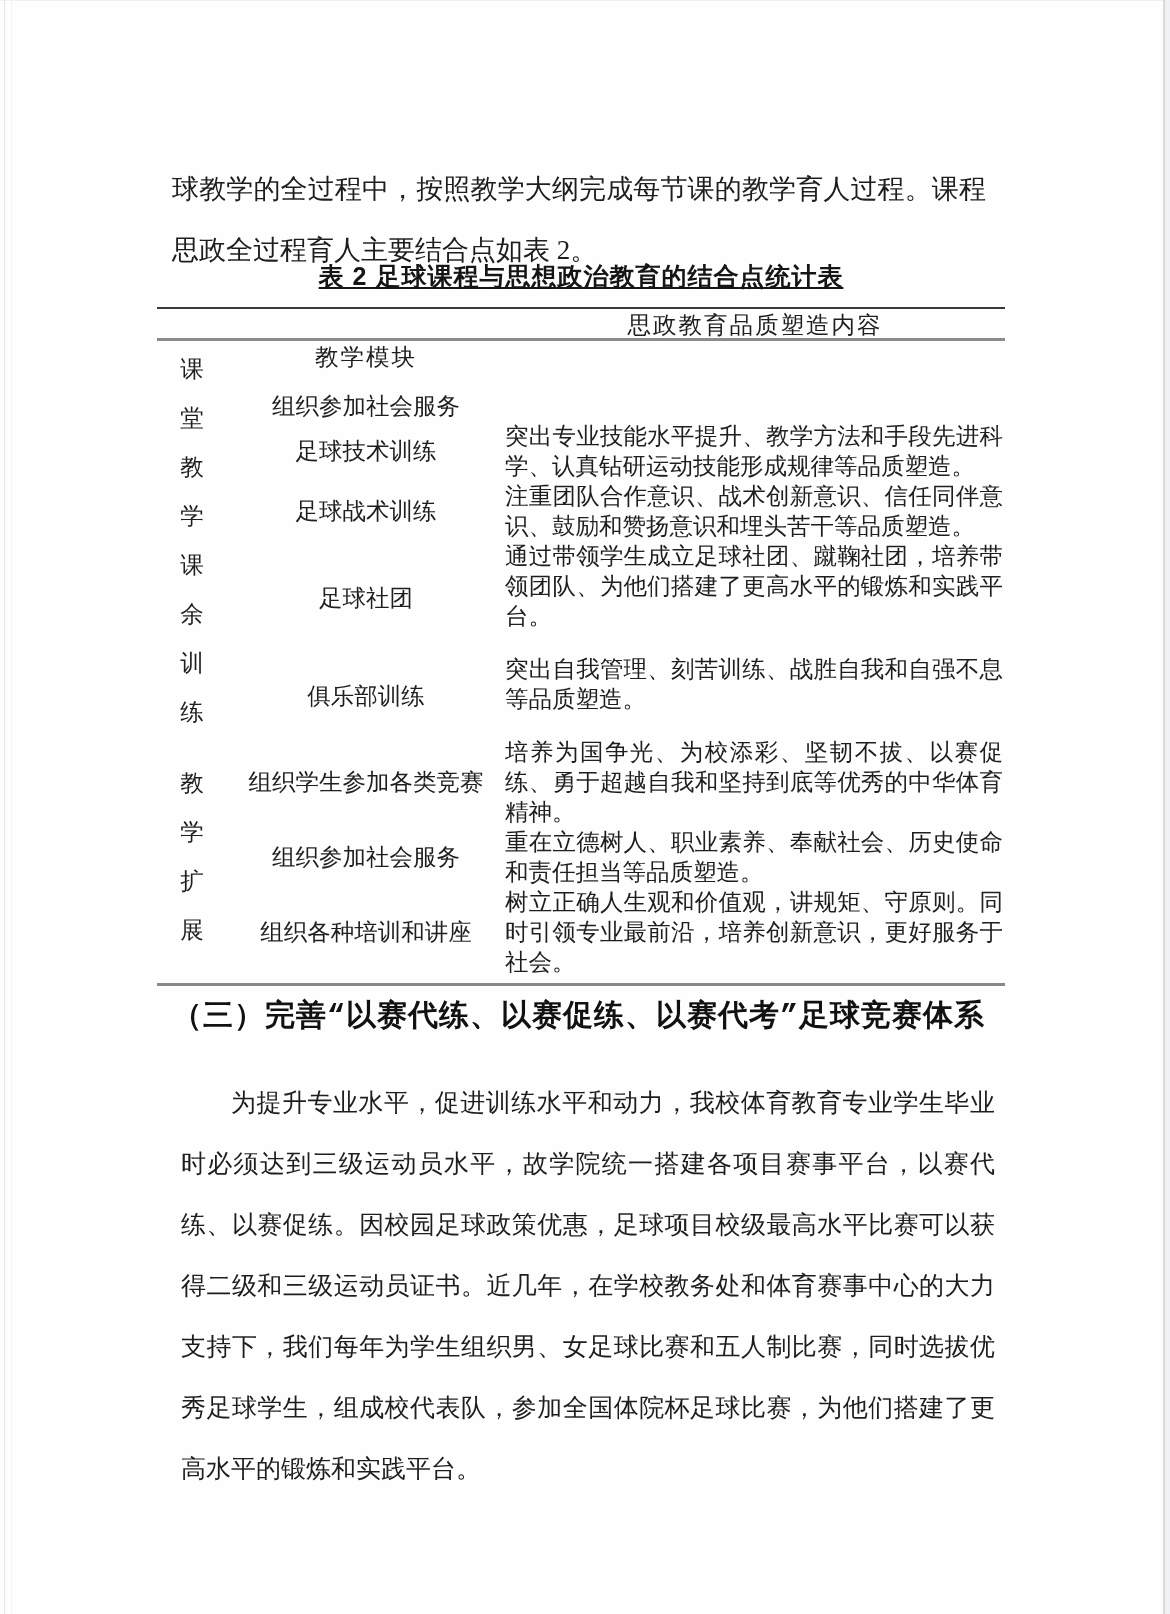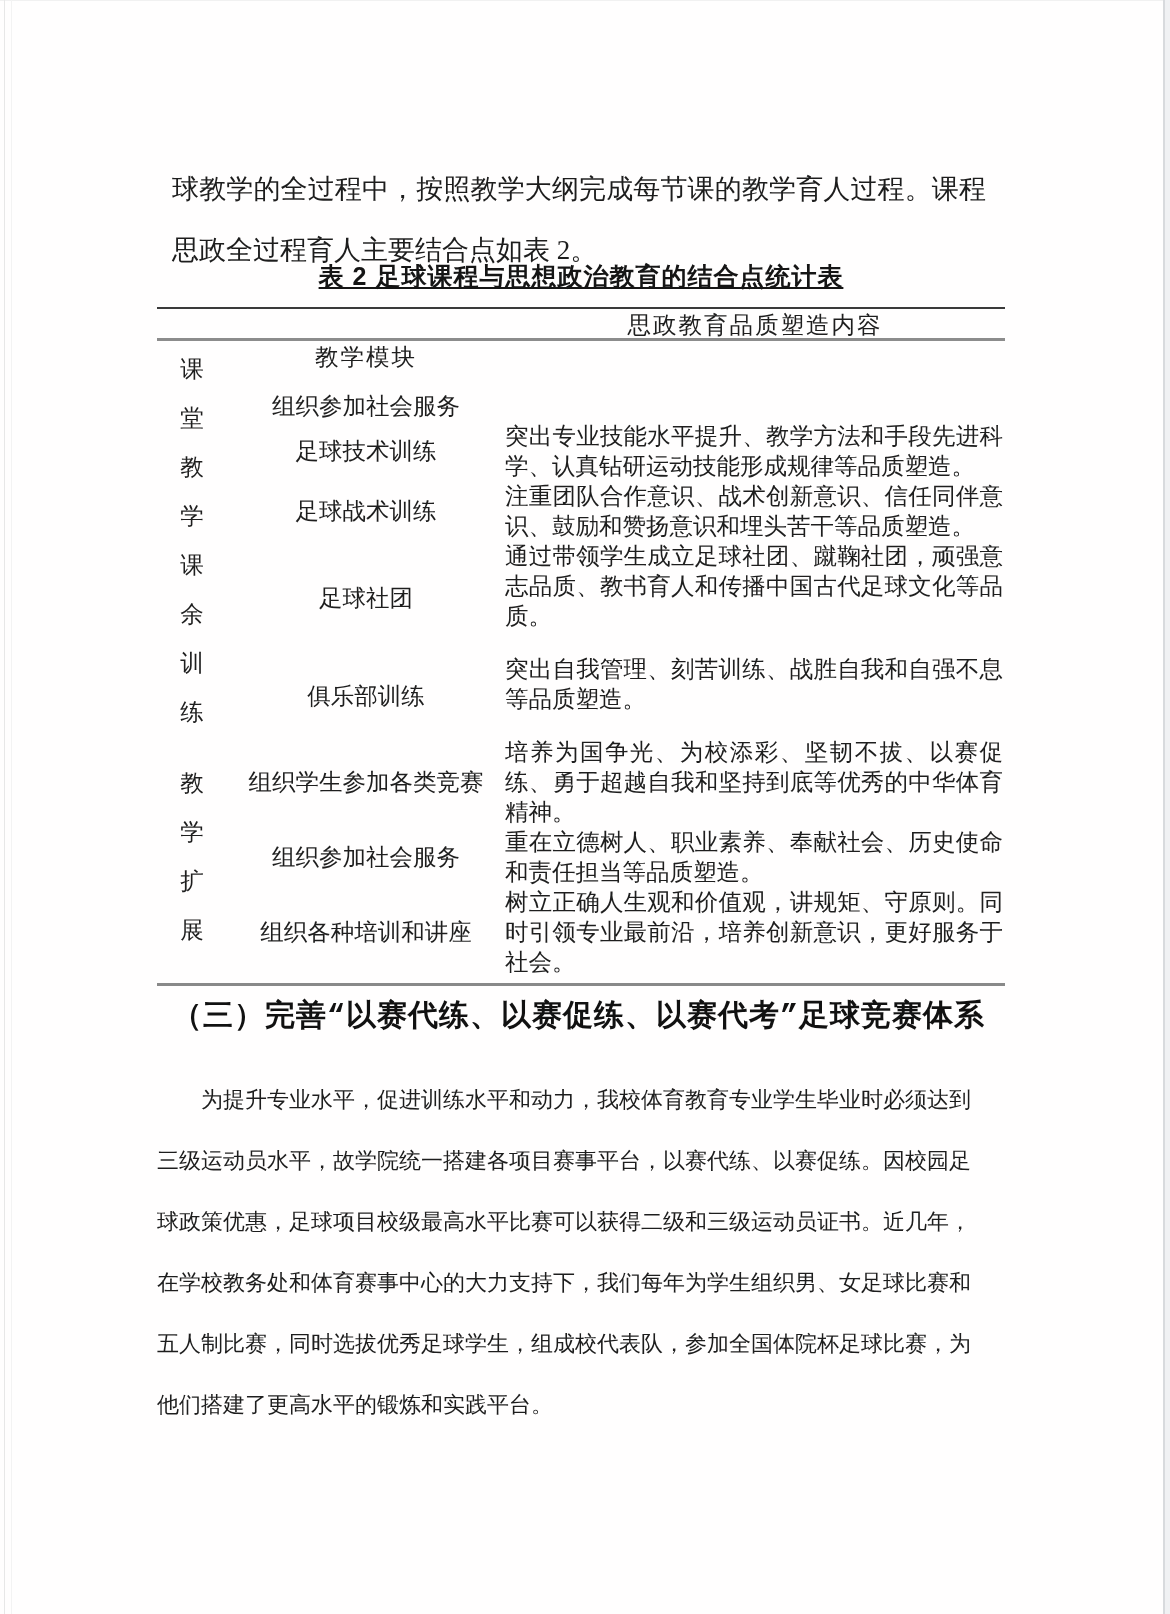--- a/index.html
+++ b/index.html
@@ -95,22 +95,22 @@
     position: absolute;
     left: 172px; top: 995px; width: 860px;
     font-family: Liberation Mono, monospace;
     font-weight: 700;
     font-size: 30px; line-height: 44px;
     color: #111111;
     letter-spacing: 1px;
   }
   .body-paragraph {
     position: absolute;
-    left: 157px; top: 1047px; width: 814px;
-    font-size: 22px; line-height: 61px;
+    left: 181px; top: 1047px; width: 814px;
+    font-size: 25px; line-height: 61px;
     text-indent: 2em;
     text-align: justify;
     color: #1d1d1d;
   }
 </style>
 </head>
 <body>
 
 <div class="page">
 
@@ -142,21 +142,21 @@
       <div class="mcell rr3">足球技术训练</div>
       <div class="ccell rr3">突出专业技能水平提升、教学方法和手段先进科学、认真钻研运动技能形成规律等品质塑造。</div>
 
       <div class="mcell rr4">足球战术训练</div>
       <div class="ccell rr4">注重团队合作意识、战术创新意识、信任同伴意识、鼓励和赞扬意识和埋头苦干等品质塑造。</div>
 
       <div class="gcell g2">
         <span class="vlabel">课余训练</span>
       </div>
       <div class="mcell rr5">足球社团</div>
-      <div class="ccell rr5">通过带领学生成立足球社团、蹴鞠社团，顽强意志品质、教书育人和传播中国古代足球文化等品质。</div>
+      <div class="ccell rr5">通过带领学生成立足球社团、蹴鞠社团，培养带领团队、为他们搭建了更高水平的锻炼和实践平台。</div>
 
       <div class="mcell rr6">俱乐部训练</div>
       <div class="ccell rr6">突出自我管理、刻苦训练、战胜自我和自强不息等品质塑造。</div>
 
       <div class="gcell g3">
         <span class="vlabel">教学扩展</span>
       </div>
       <div class="mcell rr7">组织学生参加各类竞赛</div>
       <div class="ccell rr7">培养为国争光、为校添彩、坚韧不拔、以赛促练、勇于超越自我和坚持到底等优秀的中华体育精神。</div>
 

